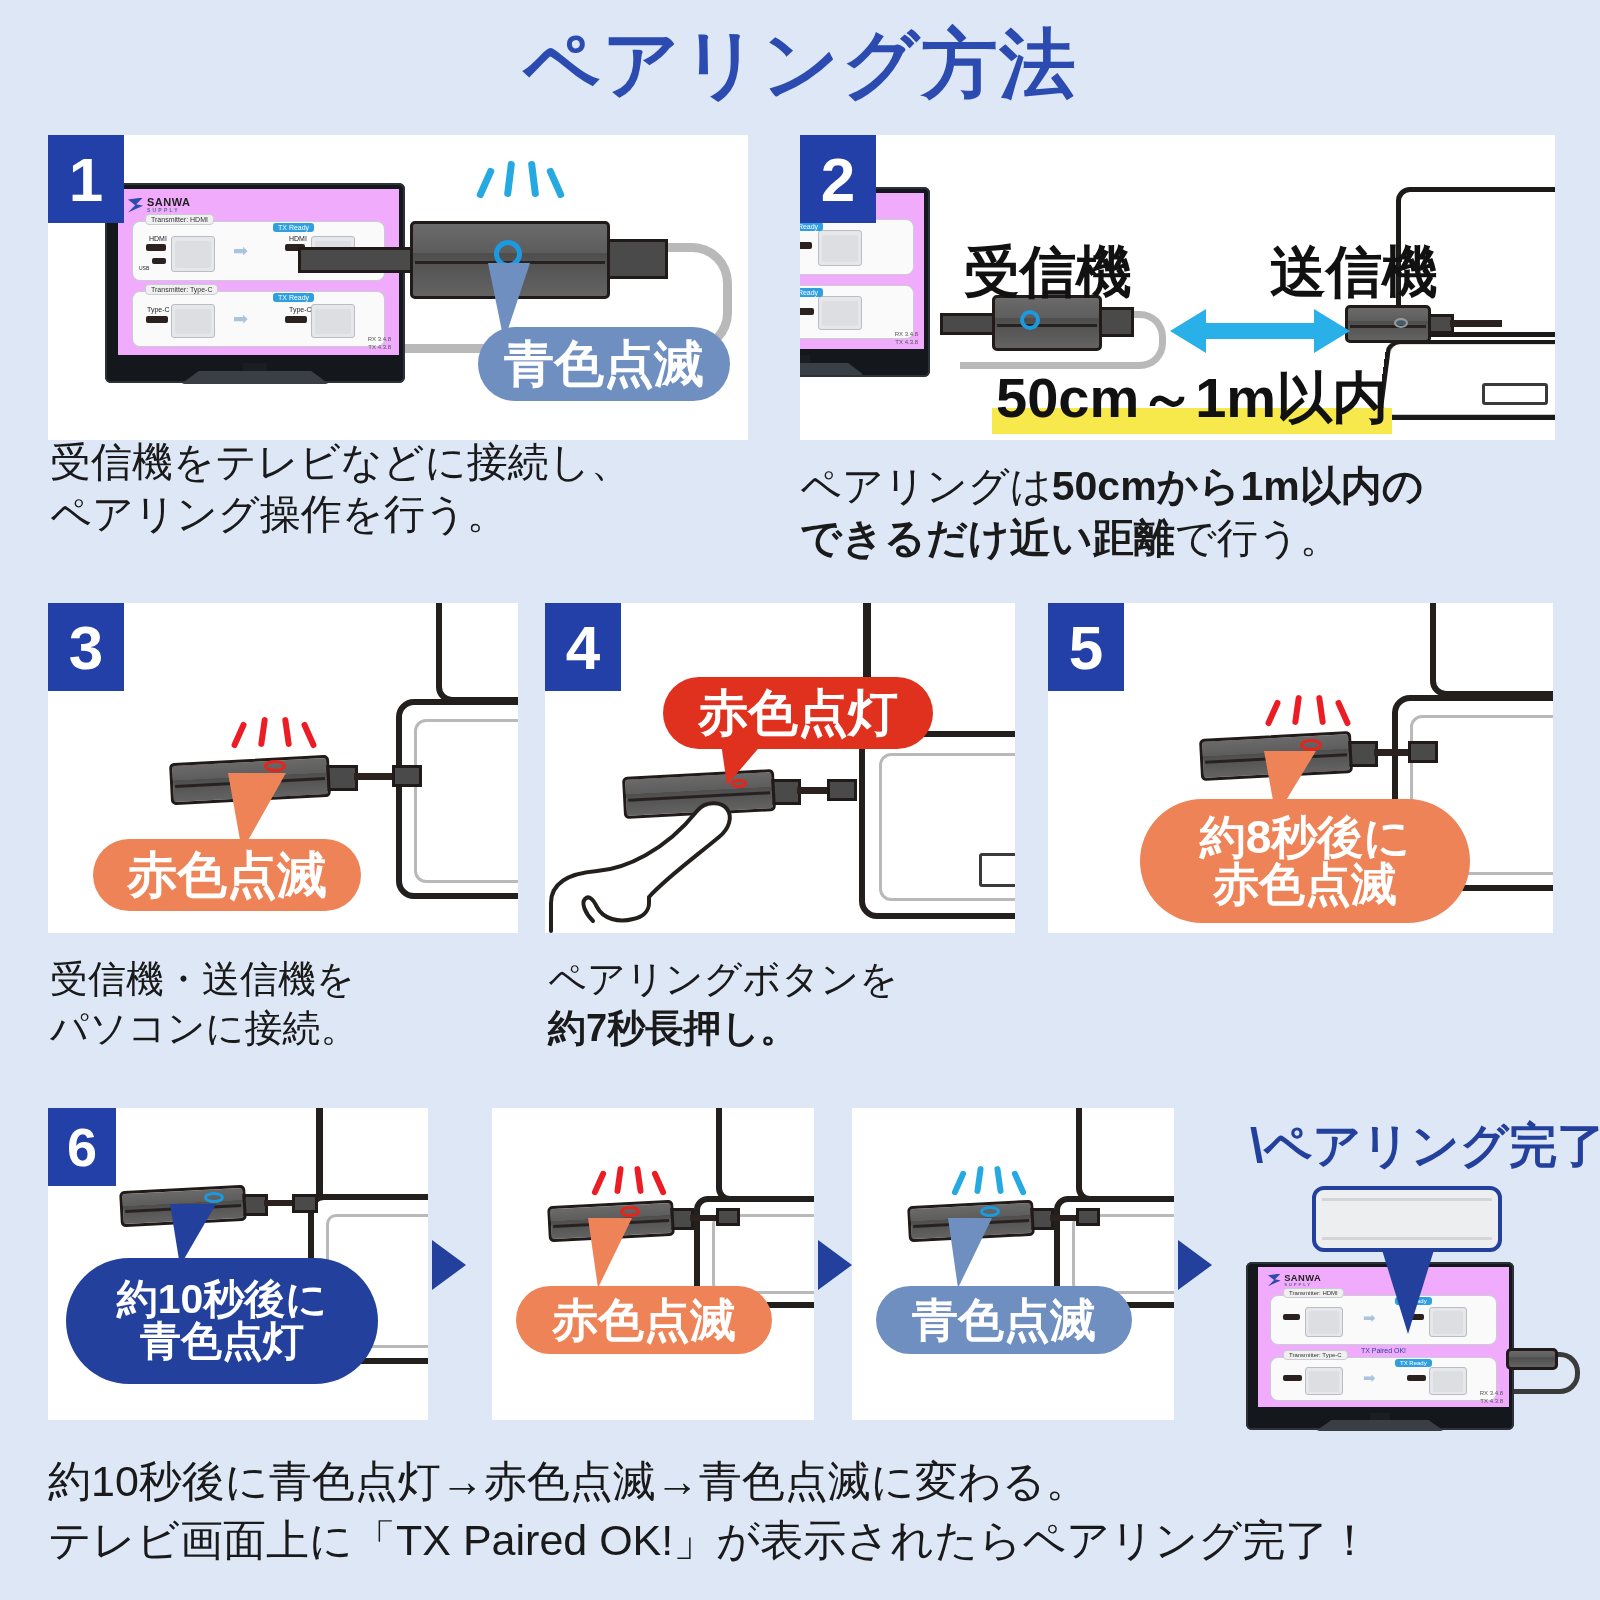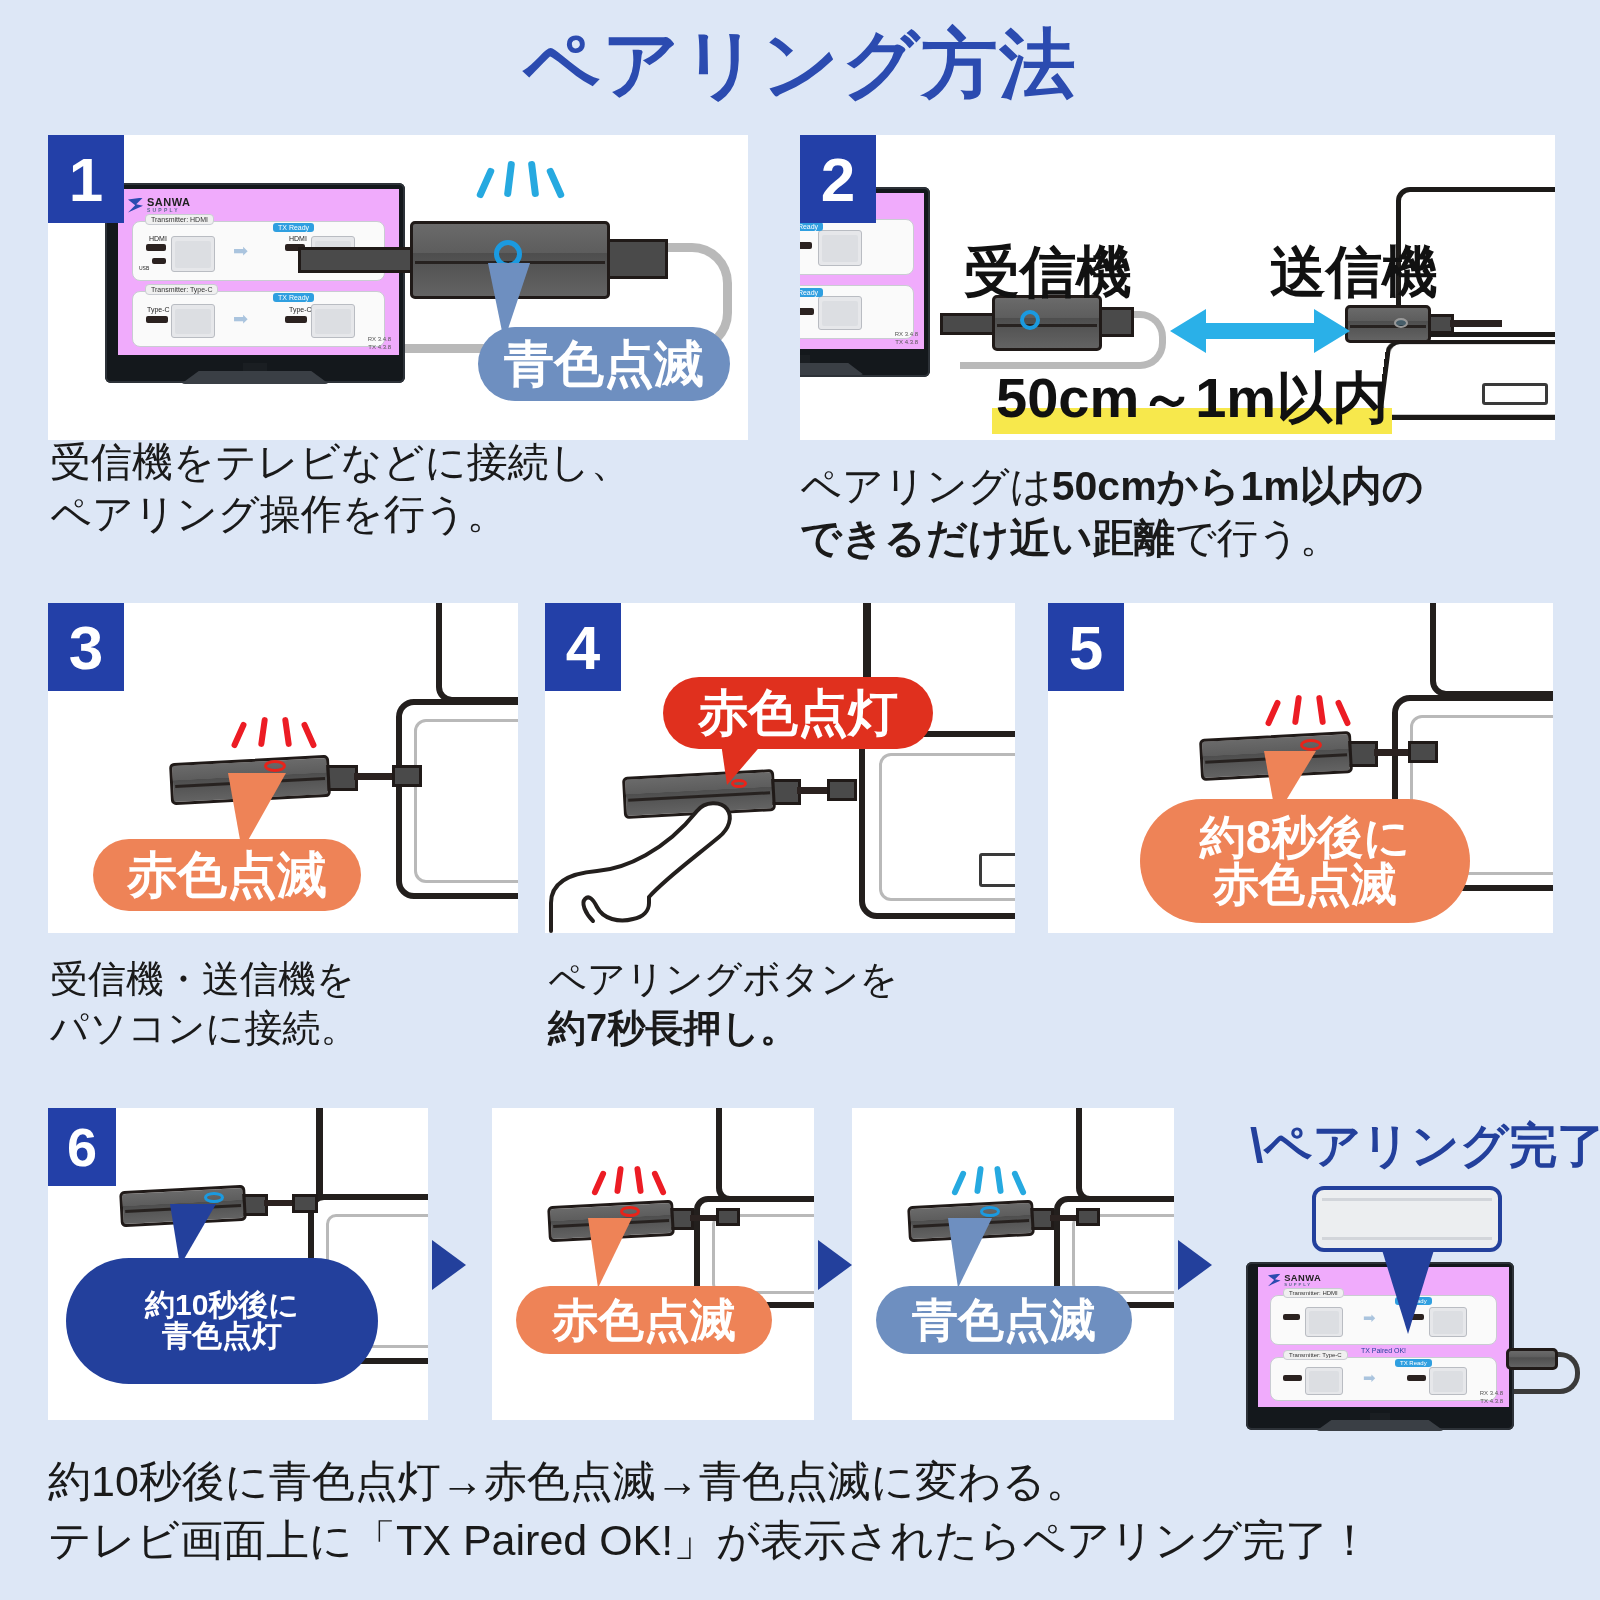--- a/index.html
+++ b/index.html
@@ -479,21 +479,21 @@
 
     <div class="dongle" style="left:72px; top:80px; width:126px; height:36px; transform: rotate(-3deg);">
       <div class="seam"></div>
     </div>
     <div class="cable" style="left:192px; top:86px; width:28px; height:22px;"></div>
     <div class="cable thin" style="left:216px; top:92px; width:32px; height:6px;"></div>
     <div class="cable" style="left:244px; top:86px; width:26px; height:19px;"></div>
     <div class="led blue" style="left:156px; top:84px; width:20px; height:11px; border-width:3px;"></div>
 
     <div class="ptr" style="left:122px; top:96px; border-left:10px solid transparent; border-right:36px solid transparent; border-top:62px solid #23409c;"></div>
-    <div class="pill navy" style="left:18px; top:150px; width:312px; height:126px; font-size:30px;">
+    <div class="pill navy" style="left:18px; top:150px; width:312px; height:126px; font-size:41px;">
       <span>約10秒後に</span>
       <span>青色点灯</span>
     </div>
   </div>
 
   <div class="seq-arrow" style="left:432px; top:1240px;"></div>
 
   <div class="panel" style="left:492px; top:1108px; width:322px; height:312px;">
     <div class="laptop-art" style="left:200px; top:-10px; width:200px; height:320px;">
       <div style="position:absolute; left:24px; top:-6px; width:140px; height:110px; border:6px solid #231f1d; border-radius:14px; background:#fff;"></div>

